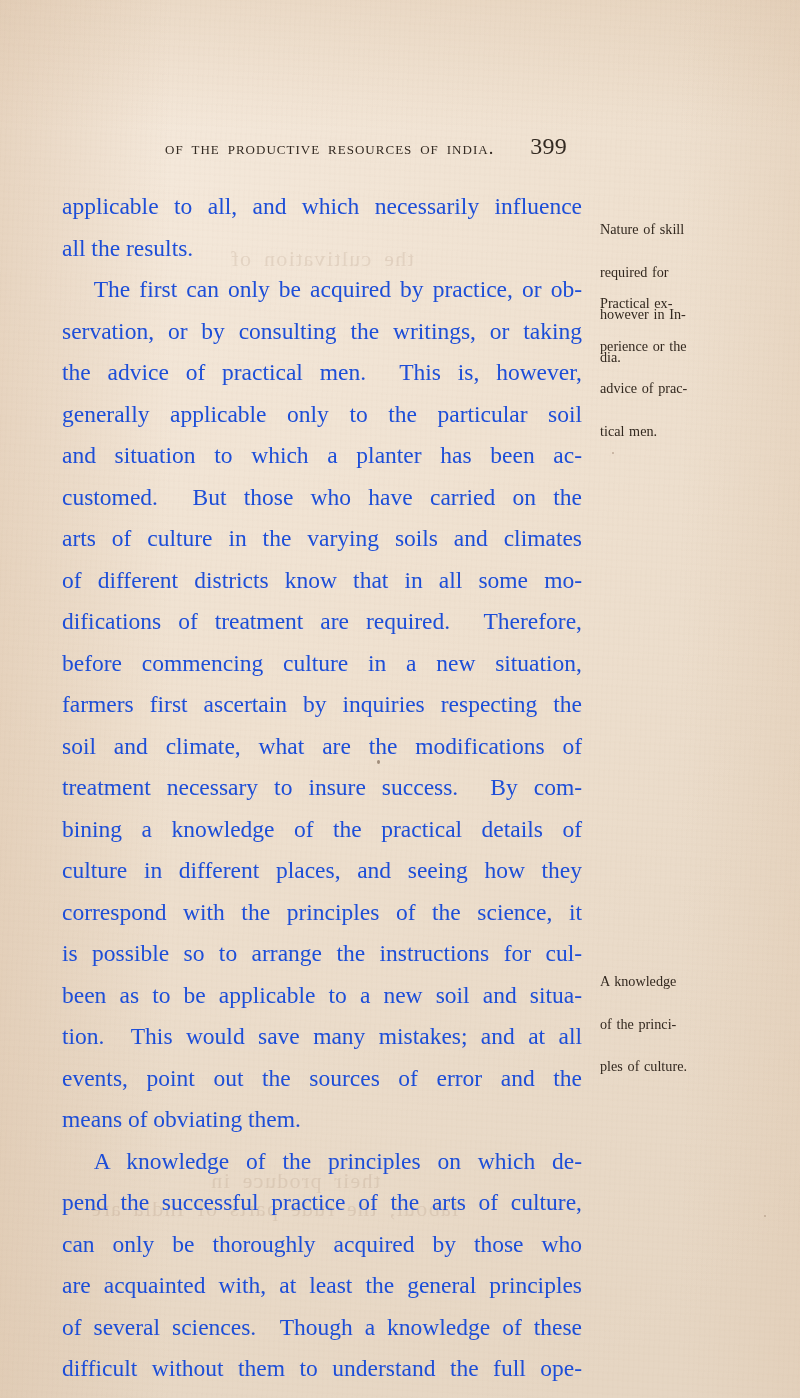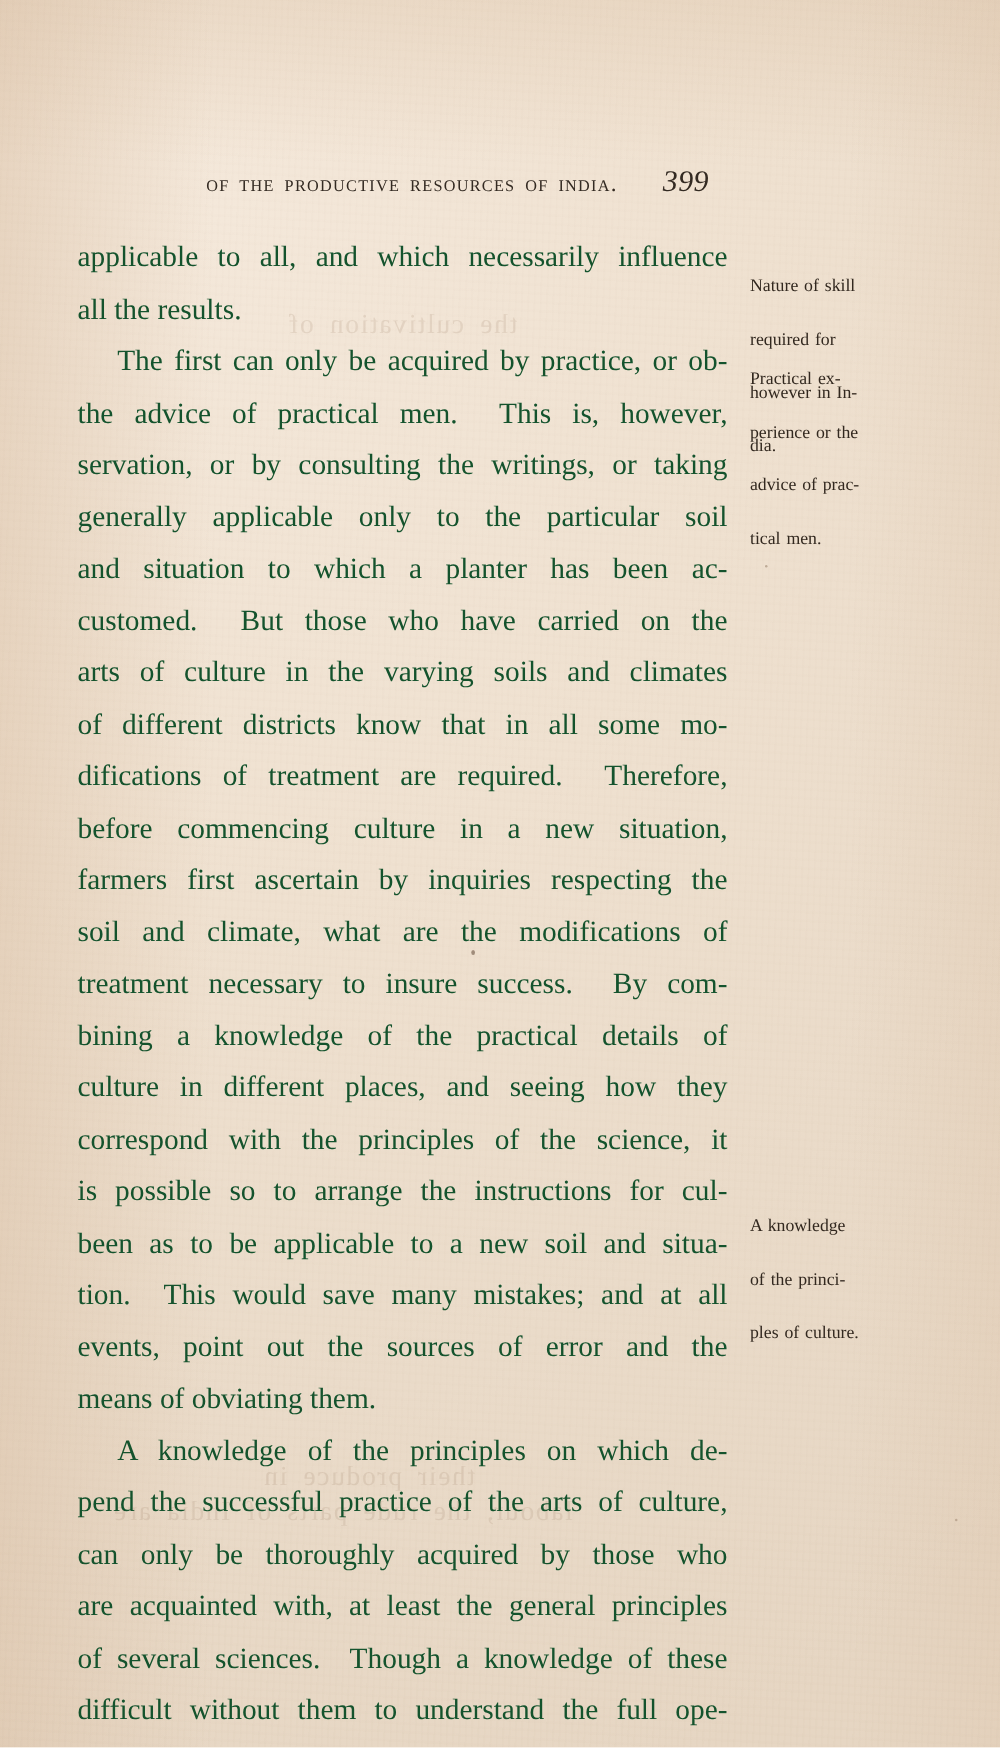--- a/index.html
+++ b/index.html
@@ -81,36 +81,35 @@
     letter-spacing: 0.055em;
     word-spacing: 0.12em;
     font-variant: small-caps;
     text-transform: lowercase;
     color: #332a22;
   }
   .rh-page {
     font-size: 24px;
     color: #332a22;
     letter-spacing: 0.01em;
-    font-style: italic;
   }
 
   
   .body-col {
     position: absolute;
     left: 62px;
     top: 186px;
     width: 520px;
   }
   .para {
     margin: 0;
     font-size: 23.5px;
     line-height: 41.5px;
     text-align: justify;
-    color: #14532d;
+    color: #1d4ed8;
     -webkit-font-smoothing: antialiased;
   }
   .para + .para { margin-top: 0; }
   .para .lead-indent { display: inline-block; width: 1.35em; }
   
   .ln {
     display: block;
     text-align: justify;
     text-align-last: justify;
     white-space: pre-wrap;
@@ -173,22 +172,22 @@
 
   <div class="body-col">
 
     <p class="para">
       <span class="ln">applicable to all, and which necessarily influence</span>
       <span class="ln last">all the results.</span>
     </p>
 
     <p class="para">
       <span class="ln"><span class="lead-indent"></span><span>The first can only be acquired by practice, or ob-</span></span>
+      <span class="ln">servation, or by consulting the writings, or taking</span>
       <span class="ln">the advice of practical men.  This is, however,</span>
-      <span class="ln">servation, or by consulting the writings, or taking</span>
       <span class="ln">generally applicable only to the particular soil</span>
       <span class="ln">and situation to which a planter has been ac-</span>
       <span class="ln">customed.  But those who have carried on the</span>
       <span class="ln">arts of culture in the varying soils and climates</span>
       <span class="ln">of different districts know that in all some mo-</span>
       <span class="ln">difications of treatment are required.  Therefore,</span>
       <span class="ln">before commencing culture in a new situation,</span>
       <span class="ln">farmers first ascertain by inquiries respecting the</span>
       <span class="ln">soil and climate, what are the modifications of</span>
       <span class="ln">treatment necessary to insure success.  By com-</span>

